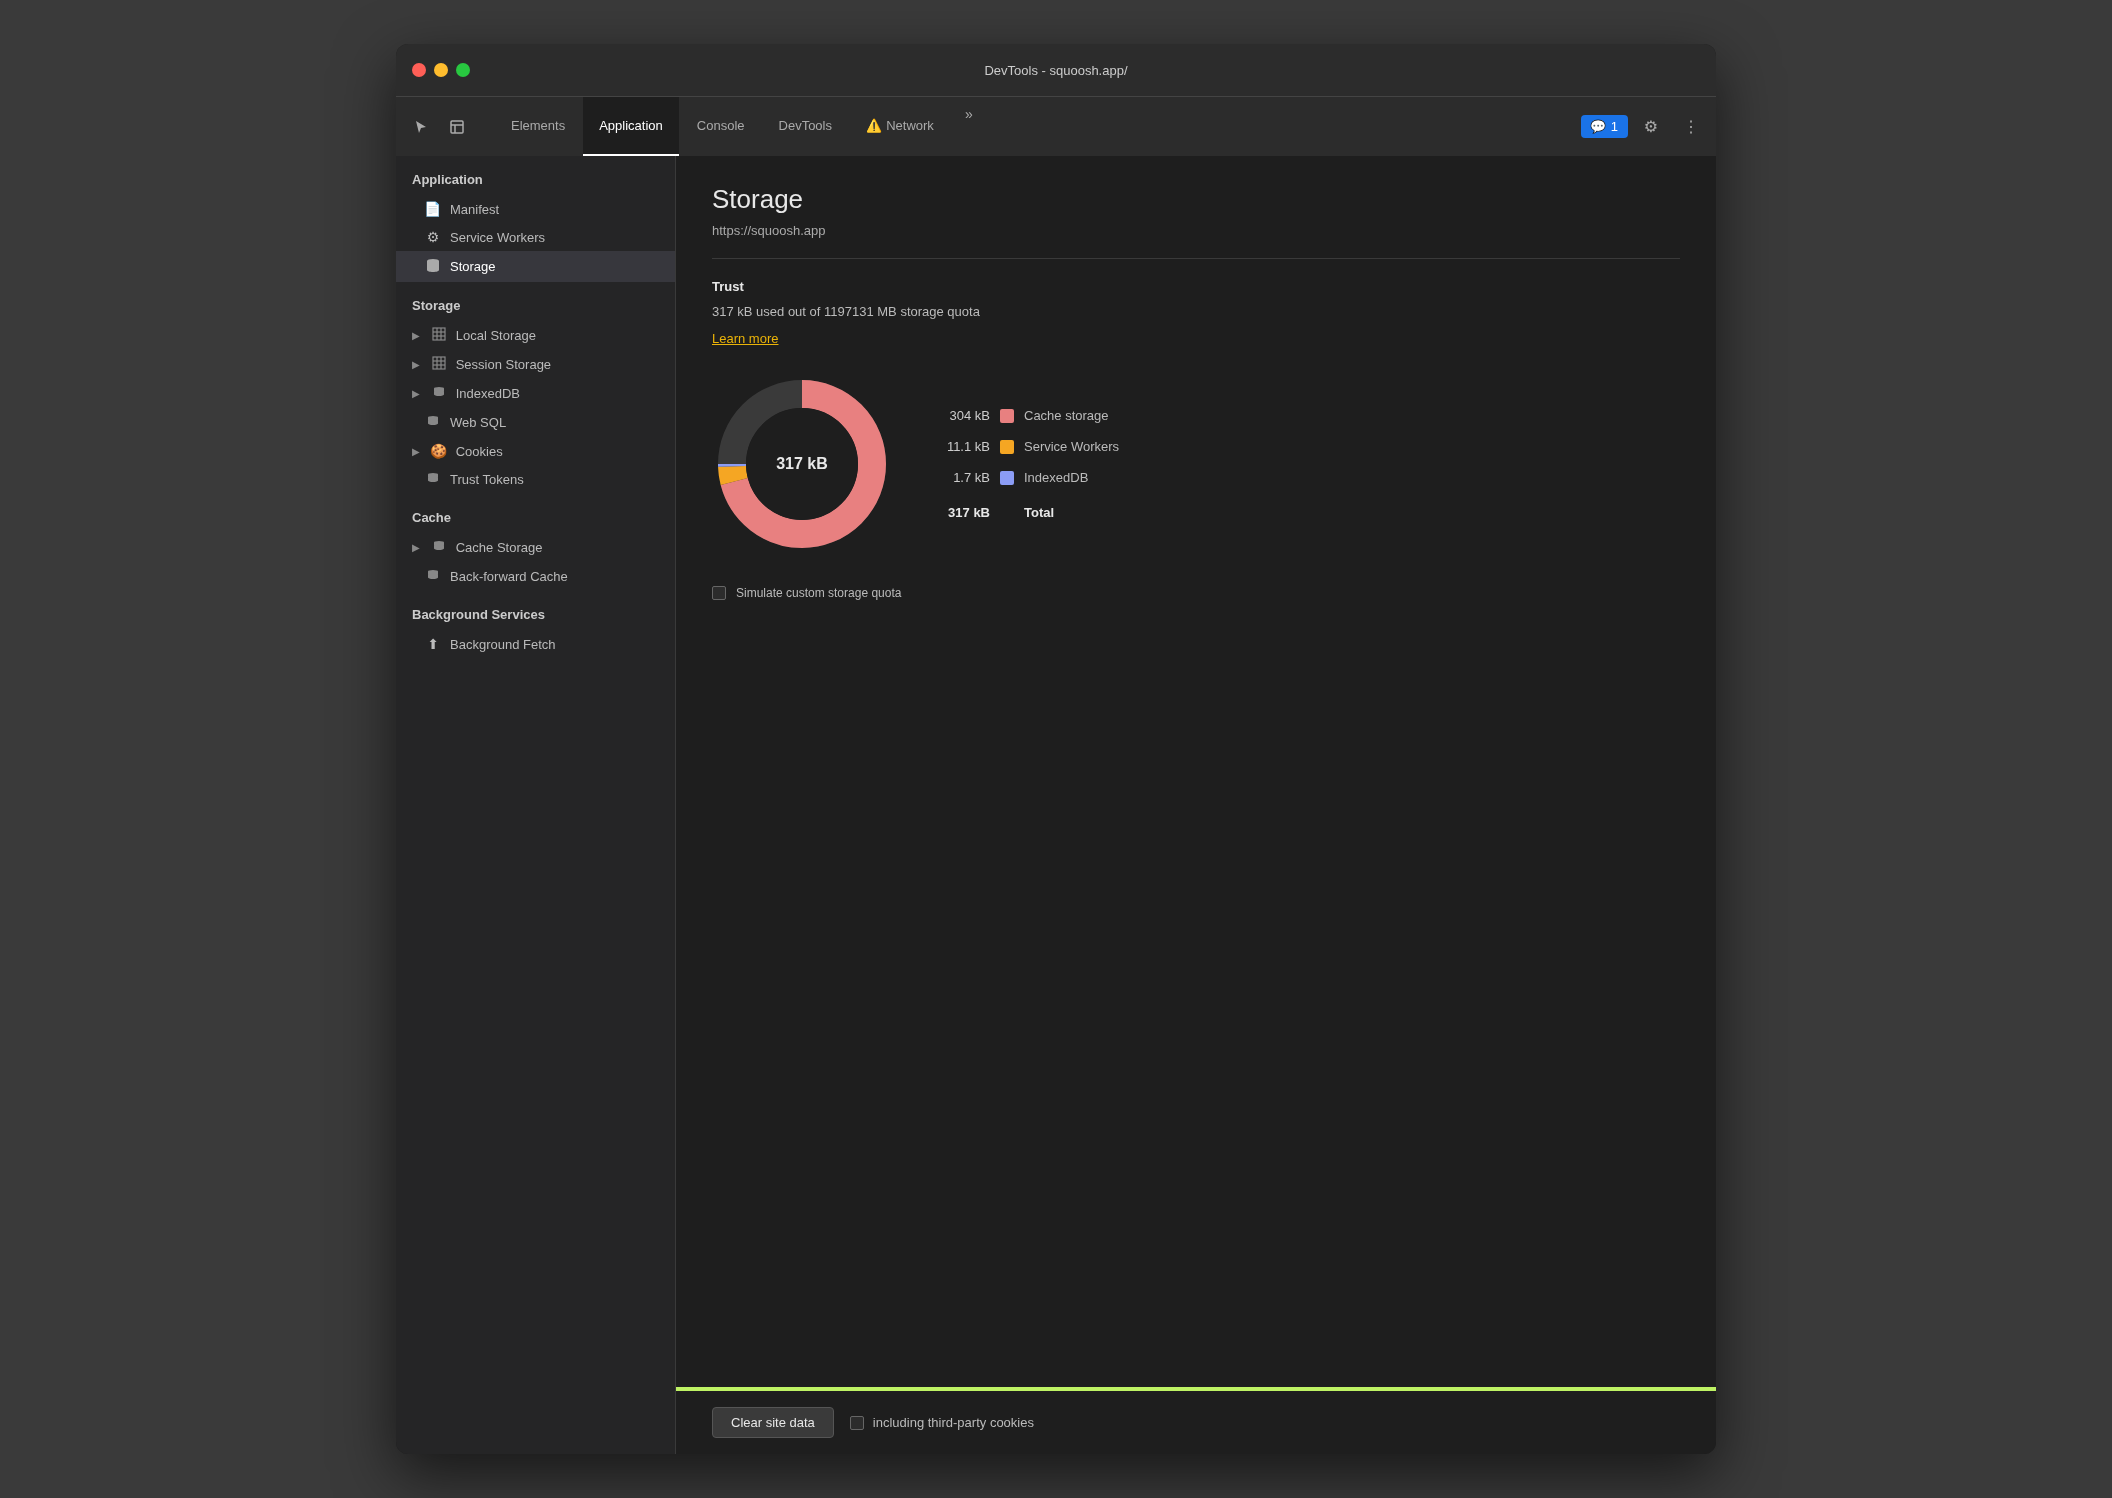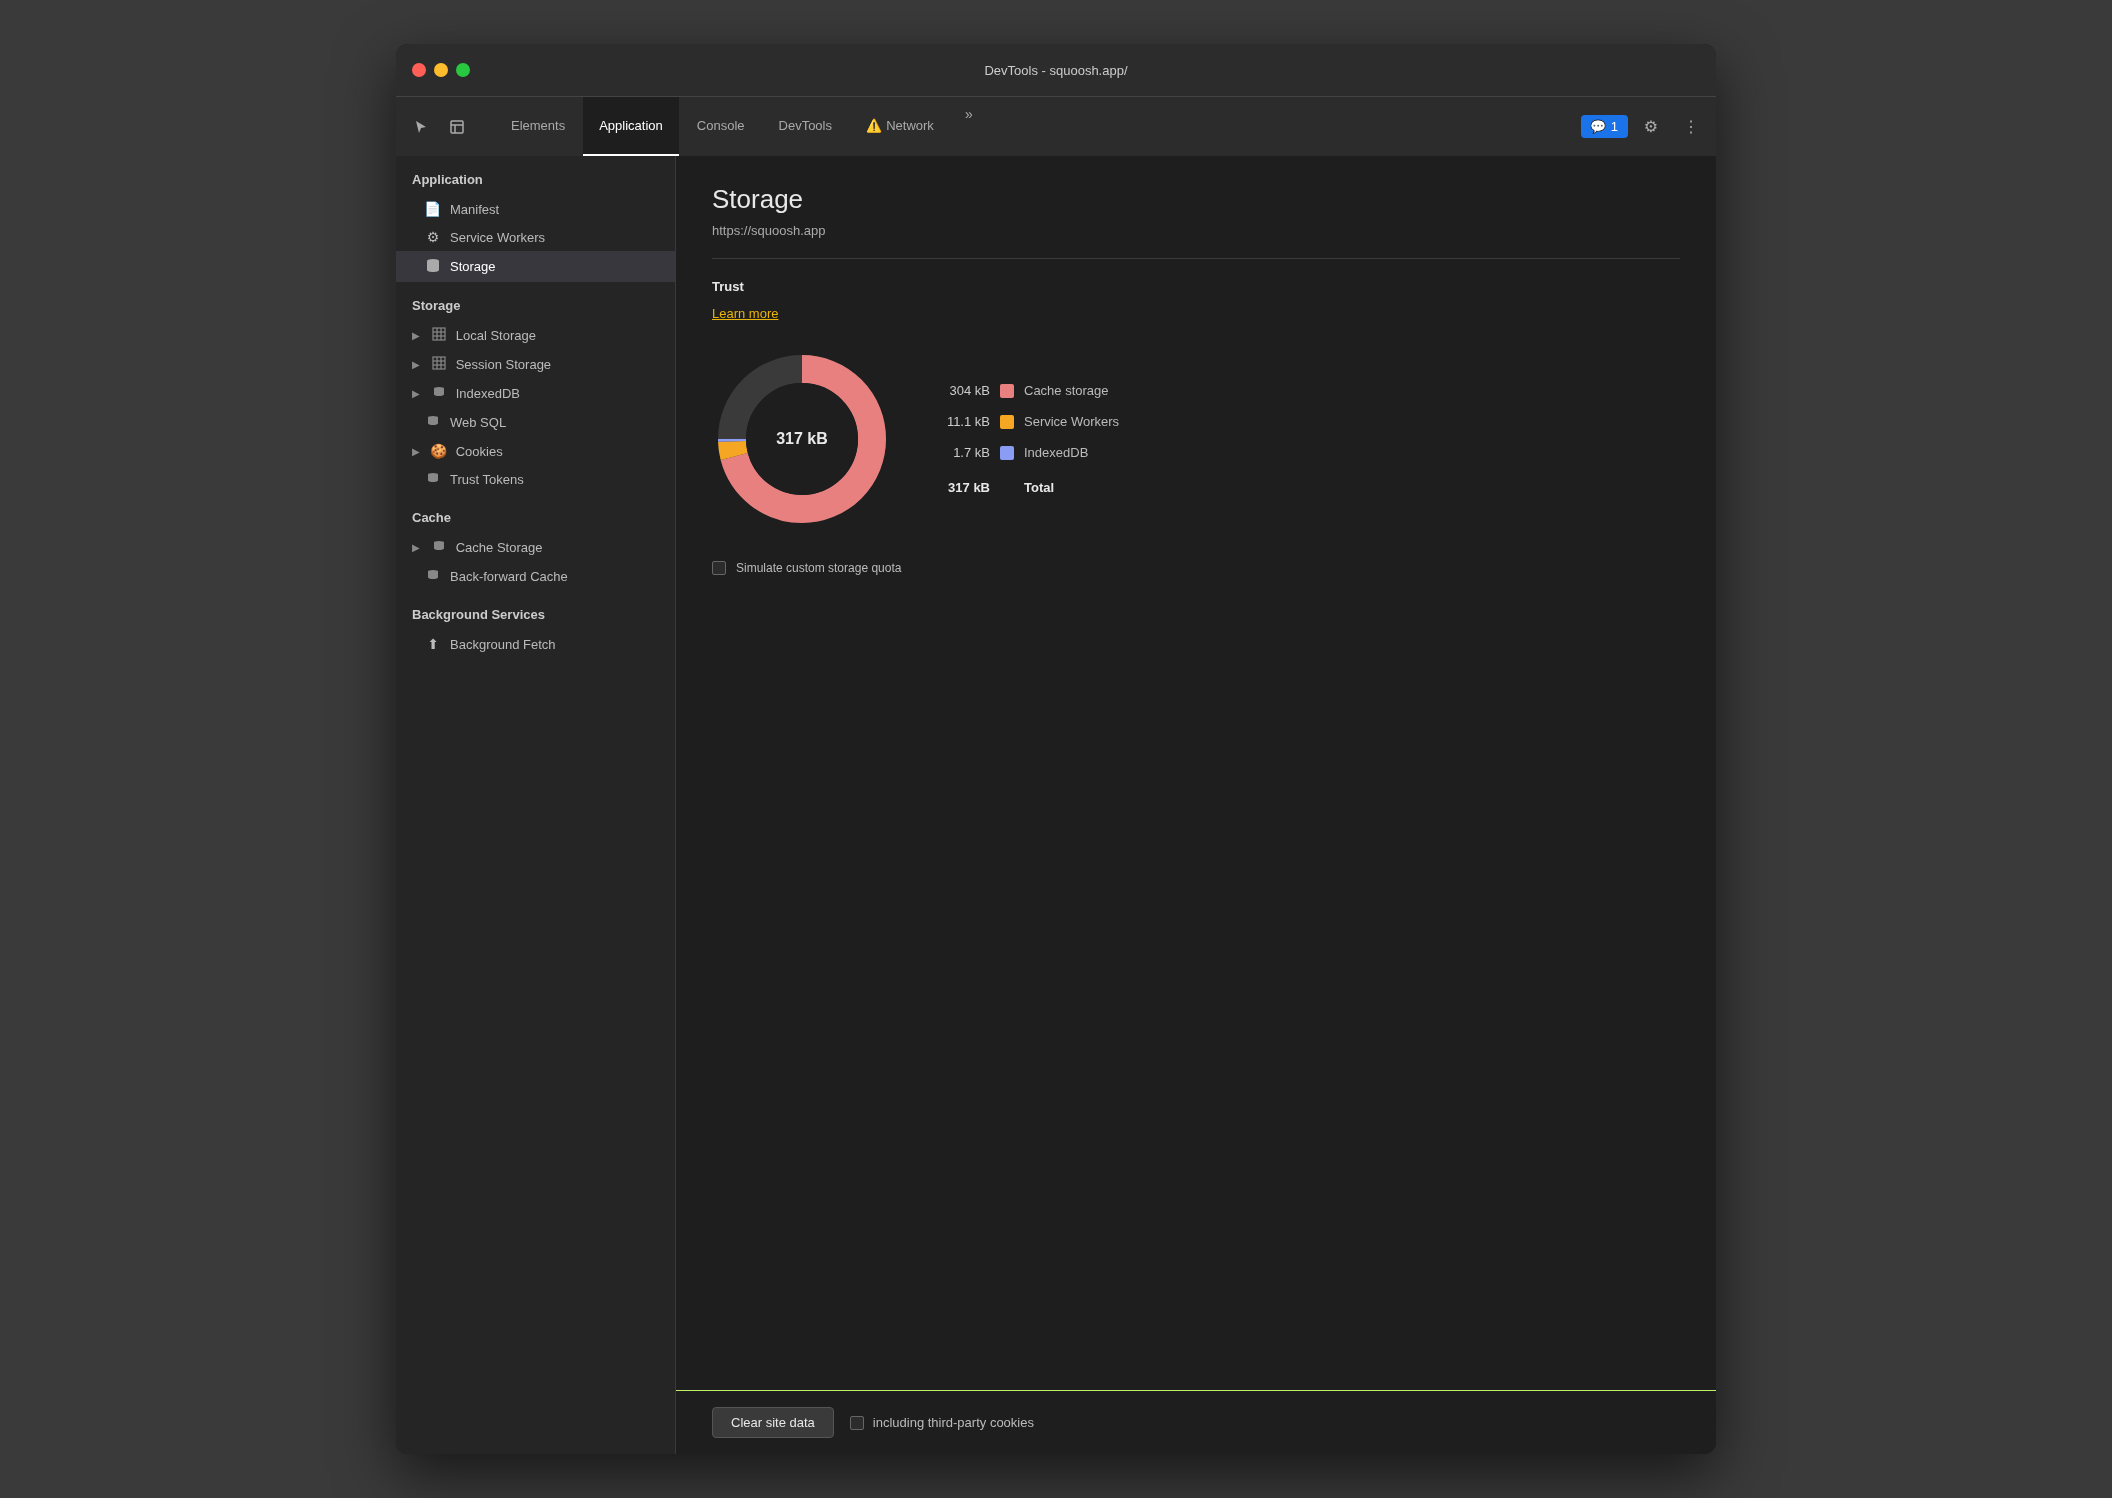--- a/index.html
+++ b/index.html
@@ -301,21 +301,21 @@
     .checkbox-box {
       width: 14px;
       height: 14px;
       border: 1.5px solid #666;
       border-radius: 2px;
       background: #2c2c2c;
       flex-shrink: 0;
     }
     
     .bottom-bar {
-      border-top: 1px solid #bef264;
+      border-top: 4px solid #bef264;
       padding: 16px 36px;
       display: flex;
       align-items: center;
       gap: 16px;
     }
     .clear-btn {
       background: #3a3a3a;
       border: 1px solid #555;
       color: #e8e8e8;
       border-radius: 4px;
@@ -515,20 +515,21 @@
     </div>
 
     <div class="content">
       <div class="content-inner">
         <h1 class="page-title">Storage</h1>
         <div class="page-url">https://squoosh.app</div>
 
         <hr class="section-divider">
 
         <div class="usage-label">Trust</div>
+        <div class="usage-text">317 kB used out of 1197131 MB storage quota</div>
         <a class="learn-more">Learn more</a>
 
         
         <div class="chart-area">
           <div class="donut-wrapper">
             <svg width="180" height="180" viewBox="0 0 180 180">
 
               <circle cx="90" cy="90" r="70" fill="none" stroke="#3a3a3a" stroke-width="28"></circle>
 
               <circle cx="90" cy="90" r="70" fill="none" stroke="#e88080" stroke-width="28" stroke-dasharray="421.5 439.8" stroke-dashoffset="109.95" transform="rotate(-90 90 90)"></circle>

